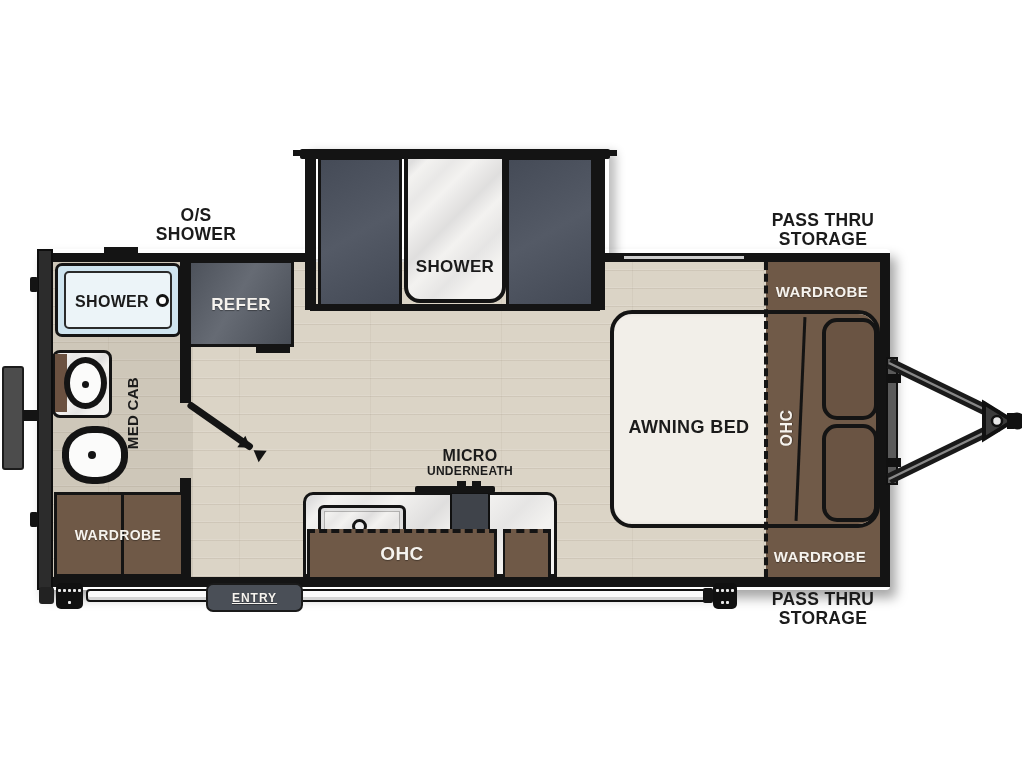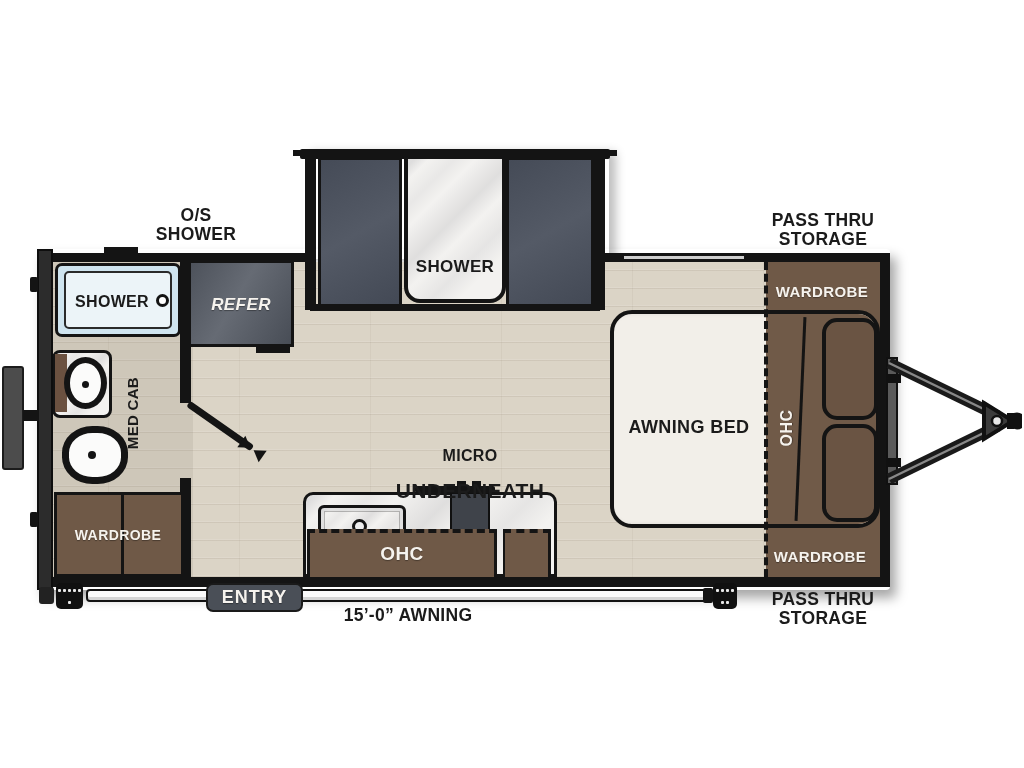--- a/index.html
+++ b/index.html
@@ -59,21 +59,21 @@
   <div class="lbl" style="left:613px;top:418px;width:152px;font-size:18px;letter-spacing:.4px;">AWNING BED</div>
   <div class="lbl-white" style="left:722px;top:419px;width:130px;font-size:16px;transform:rotate(-90deg);">OHC</div>
   <div class="lbl-white" style="left:766px;top:283px;width:112px;font-size:15px;">WARDROBE</div>
   <div class="lbl-white" style="left:764px;top:548px;width:112px;font-size:15px;">WARDROBE</div>
 
   <div class="dash-v" style="left:764px;top:262px;height:315px;"></div>
 
   <div class="abs" style="left:188px;top:260px;width:106px;height:87px;border:3px solid #141414;box-sizing:border-box;
               background:linear-gradient(120deg,#4d525b 0%,#666b74 45%,#484d56 100%);"></div>
   <div class="wall" style="left:256px;top:346px;width:34px;height:7px;"></div>
-  <div class="lbl-white" style="left:188px;top:295px;width:106px;font-size:17px;font-style:italic;">REFER</div>
+  <div class="lbl-white" style="left:188px;top:295px;width:106px;font-size:17px;">REFER</div>
 
   <div class="abs" style="left:55px;top:263px;width:126px;height:74px;background:#cfe4ef;border:3px solid #141414;box-sizing:border-box;border-radius:7px;"></div>
   <div class="abs" style="left:64px;top:271px;width:108px;height:58px;background:#ecf4f8;border:2px solid #2a2a2a;box-sizing:border-box;border-radius:5px;"></div>
   <div class="lbl" style="left:66px;top:293px;width:92px;font-size:16px;">SHOWER</div>
   <div class="abs" style="left:156px;top:294px;width:13px;height:13px;border:3.5px solid #141414;border-radius:50%;background:#fff;box-sizing:border-box;"></div>
 
   <div class="wall" style="left:180px;top:262px;width:11px;height:141px;"></div>
   <div class="wall" style="left:180px;top:478px;width:11px;height:99px;"></div>
   <div class="abs" style="left:188px;top:402px;width:78px;height:7px;background:#141414;border-radius:3px;
               transform:rotate(35deg);transform-origin:3px 3px;"></div>
@@ -108,21 +108,21 @@
   <div class="wall" style="left:457px;top:481px;width:9px;height:5px;"></div>
   <div class="wall" style="left:472px;top:481px;width:9px;height:5px;"></div>
 
   <div class="abs brown" style="left:307px;top:529px;width:190px;height:48px;border-top:4px dashed #141414;
               border-left:3px solid #141414;border-right:3px solid #141414;box-sizing:border-box;"></div>
   <div class="abs brown" style="left:503px;top:529px;width:48px;height:48px;border-top:4px dashed #141414;
               border-left:2px solid #141414;border-right:3px solid #141414;box-sizing:border-box;"></div>
   <div class="lbl-white" style="left:307px;top:543px;width:190px;font-size:19px;">OHC</div>
 
   <div class="lbl" style="left:395px;top:447px;width:150px;font-size:16px;">MICRO</div>
-  <div class="lbl" style="left:395px;top:480px;width:150px;font-size:21px;">UNDERNEATH</div>
+  <div class="lbl" style="left:395px;top:465px;width:150px;font-size:12px;">UNDERNEATH</div>
 
   <div class="wall" style="left:48px;top:253px;width:262px;height:9px;"></div>
   <div class="wall" style="left:600px;top:253px;width:290px;height:9px;"></div>
   <div class="abs" style="left:624px;top:256px;width:120px;height:3px;background:#cfcfcf;"></div>
   <div class="wall" style="left:104px;top:247px;width:34px;height:8px;"></div>
   <div class="wall" style="left:48px;top:577px;width:842px;height:10px;"></div>
   <div class="wall" style="left:880px;top:253px;width:10px;height:334px;"></div>
   <div class="abs" style="left:37px;top:249px;width:16px;height:341px;background:#2c2c2c;border:2px solid #0e0e0e;box-sizing:border-box;"></div>
   <div class="wall" style="left:30px;top:277px;width:8px;height:15px;border-radius:2px;"></div>
   <div class="wall" style="left:30px;top:512px;width:8px;height:15px;border-radius:2px;"></div>
@@ -159,24 +159,23 @@
   <div class="jack" style="left:713px;top:583px;width:24px;height:26px;">
     <i></i>
       <i></i>
       <i></i>
       <i></i>
       <i></i>
       <i></i>
   </div>
   <div class="abs" style="left:206px;top:583px;width:97px;height:29px;background:#4a4f57;border:2px solid #1a1a1a;box-sizing:border-box;border-radius:7px;
               display:flex;align-items:center;justify-content:center;">
-    <span class="lbl-white" style="position:static;font-size:18px;letter-spacing:1px;">ENTRY</span>
+    <span class="lbl-white" style="position:static;font-size:12px;letter-spacing:1px;text-decoration:underline;">ENTRY</span>
   </div>
 
   <div class="lbl" style="left:136px;top:206px;width:120px;font-size:17.5px;">O/S</div>
   <div class="lbl" style="left:136px;top:225px;width:120px;font-size:17.5px;">SHOWER</div>
   <div class="lbl" style="left:757px;top:211px;width:132px;font-size:17.5px;">PASS THRU</div>
   <div class="lbl" style="left:757px;top:230px;width:132px;font-size:17.5px;">STORAGE</div>
   <div class="lbl" style="left:757px;top:590px;width:132px;font-size:17.5px;">PASS THRU</div>
   <div class="lbl" style="left:757px;top:609px;width:132px;font-size:17.5px;">STORAGE</div>
-  <div class="lbl" style="left:300px;top:606px;width:216px;font-size:17.5px;">15’-0” AWNING</div>
 
 </div>
 
 </body></html>

